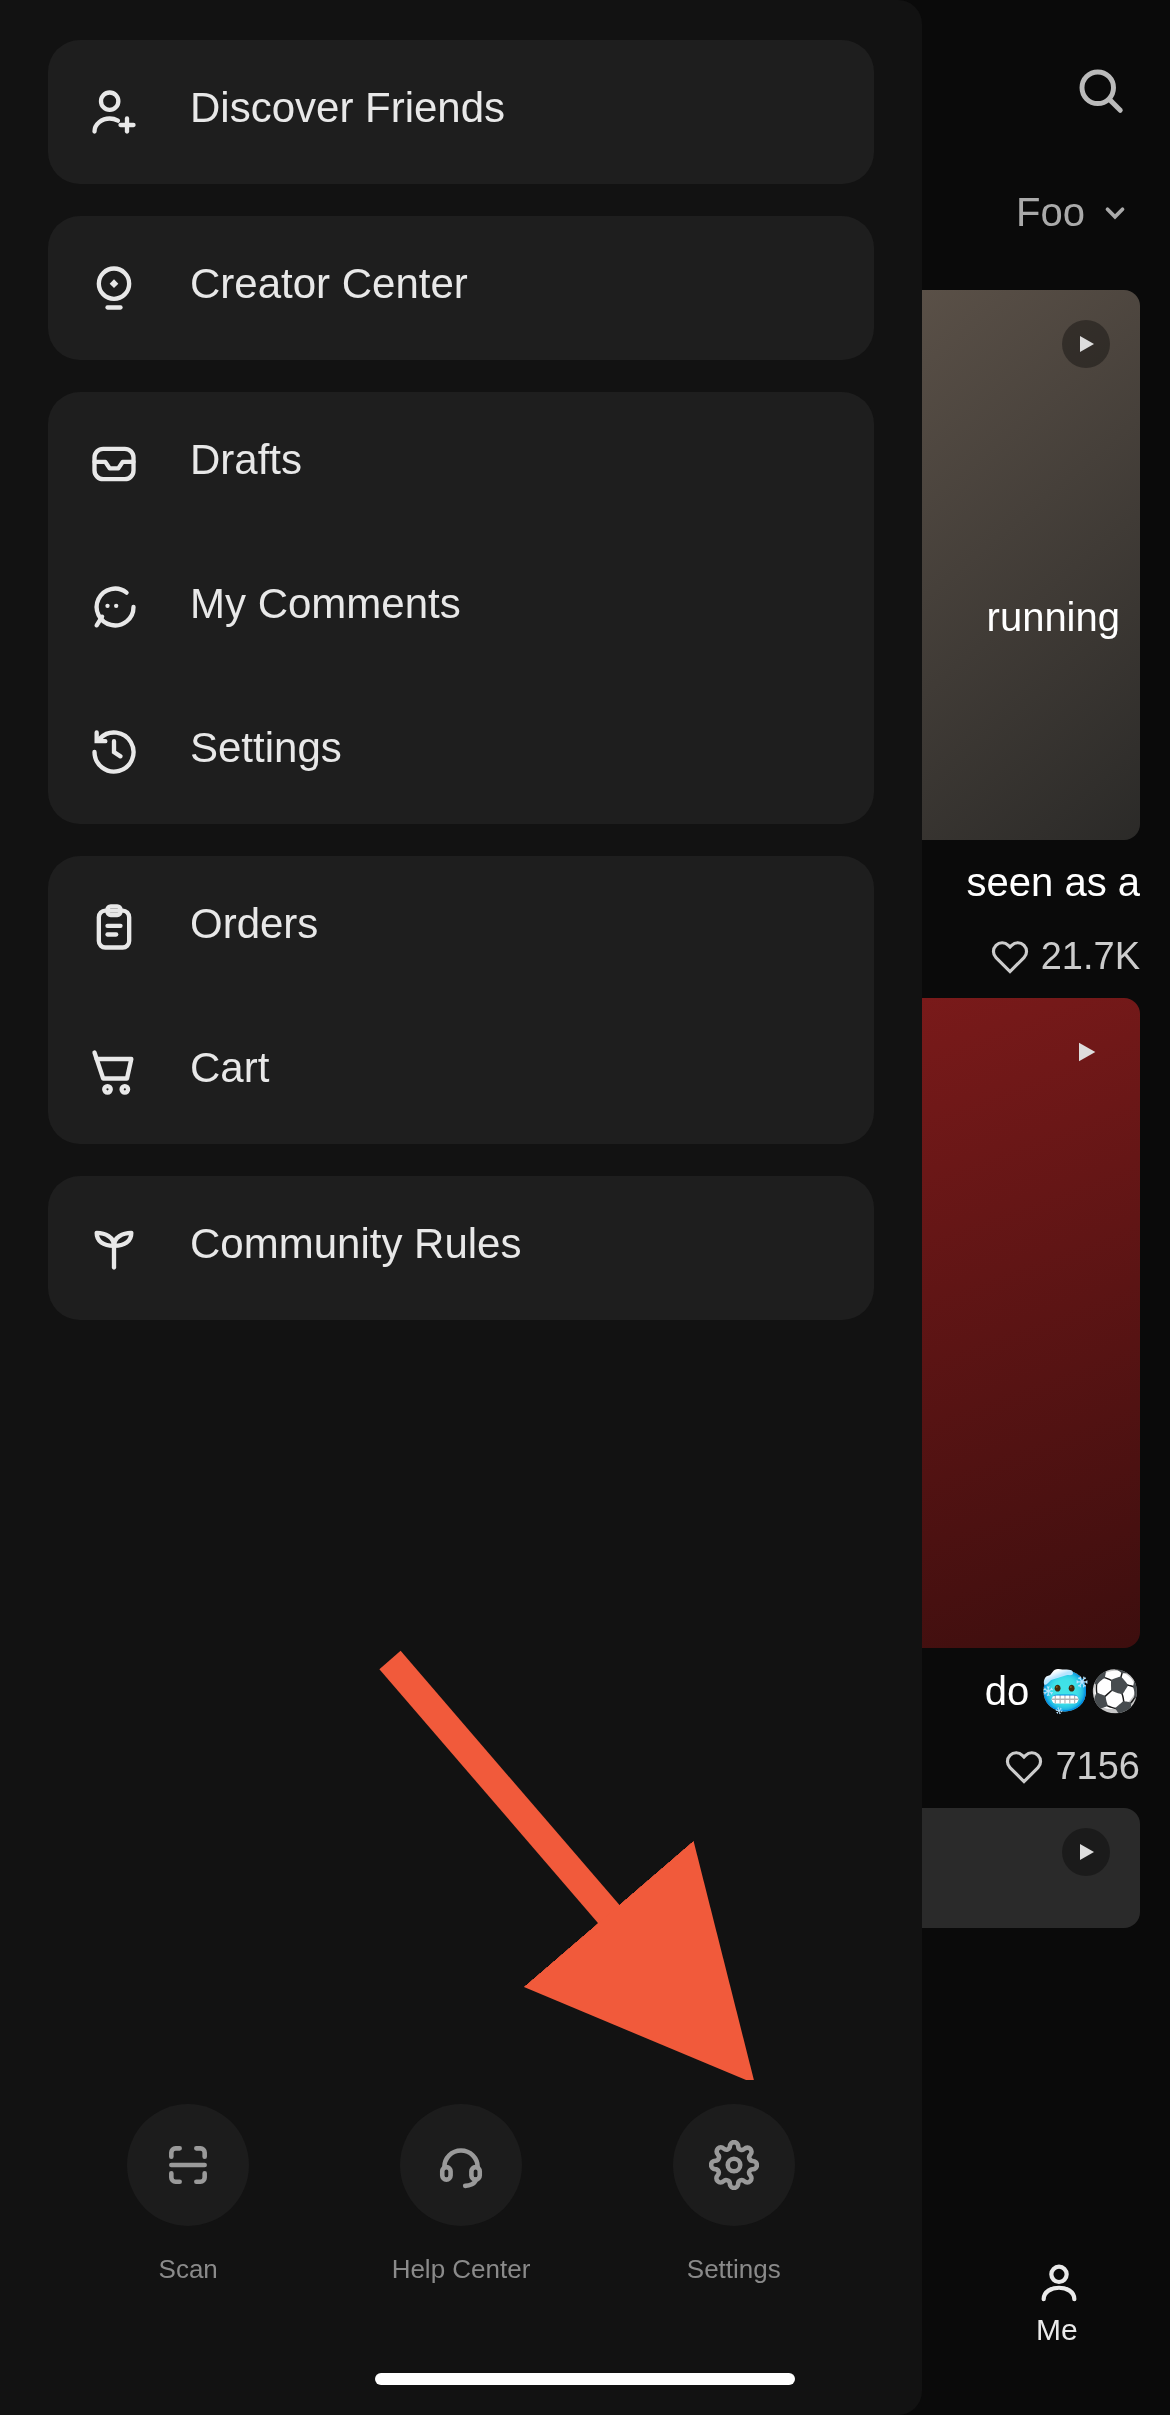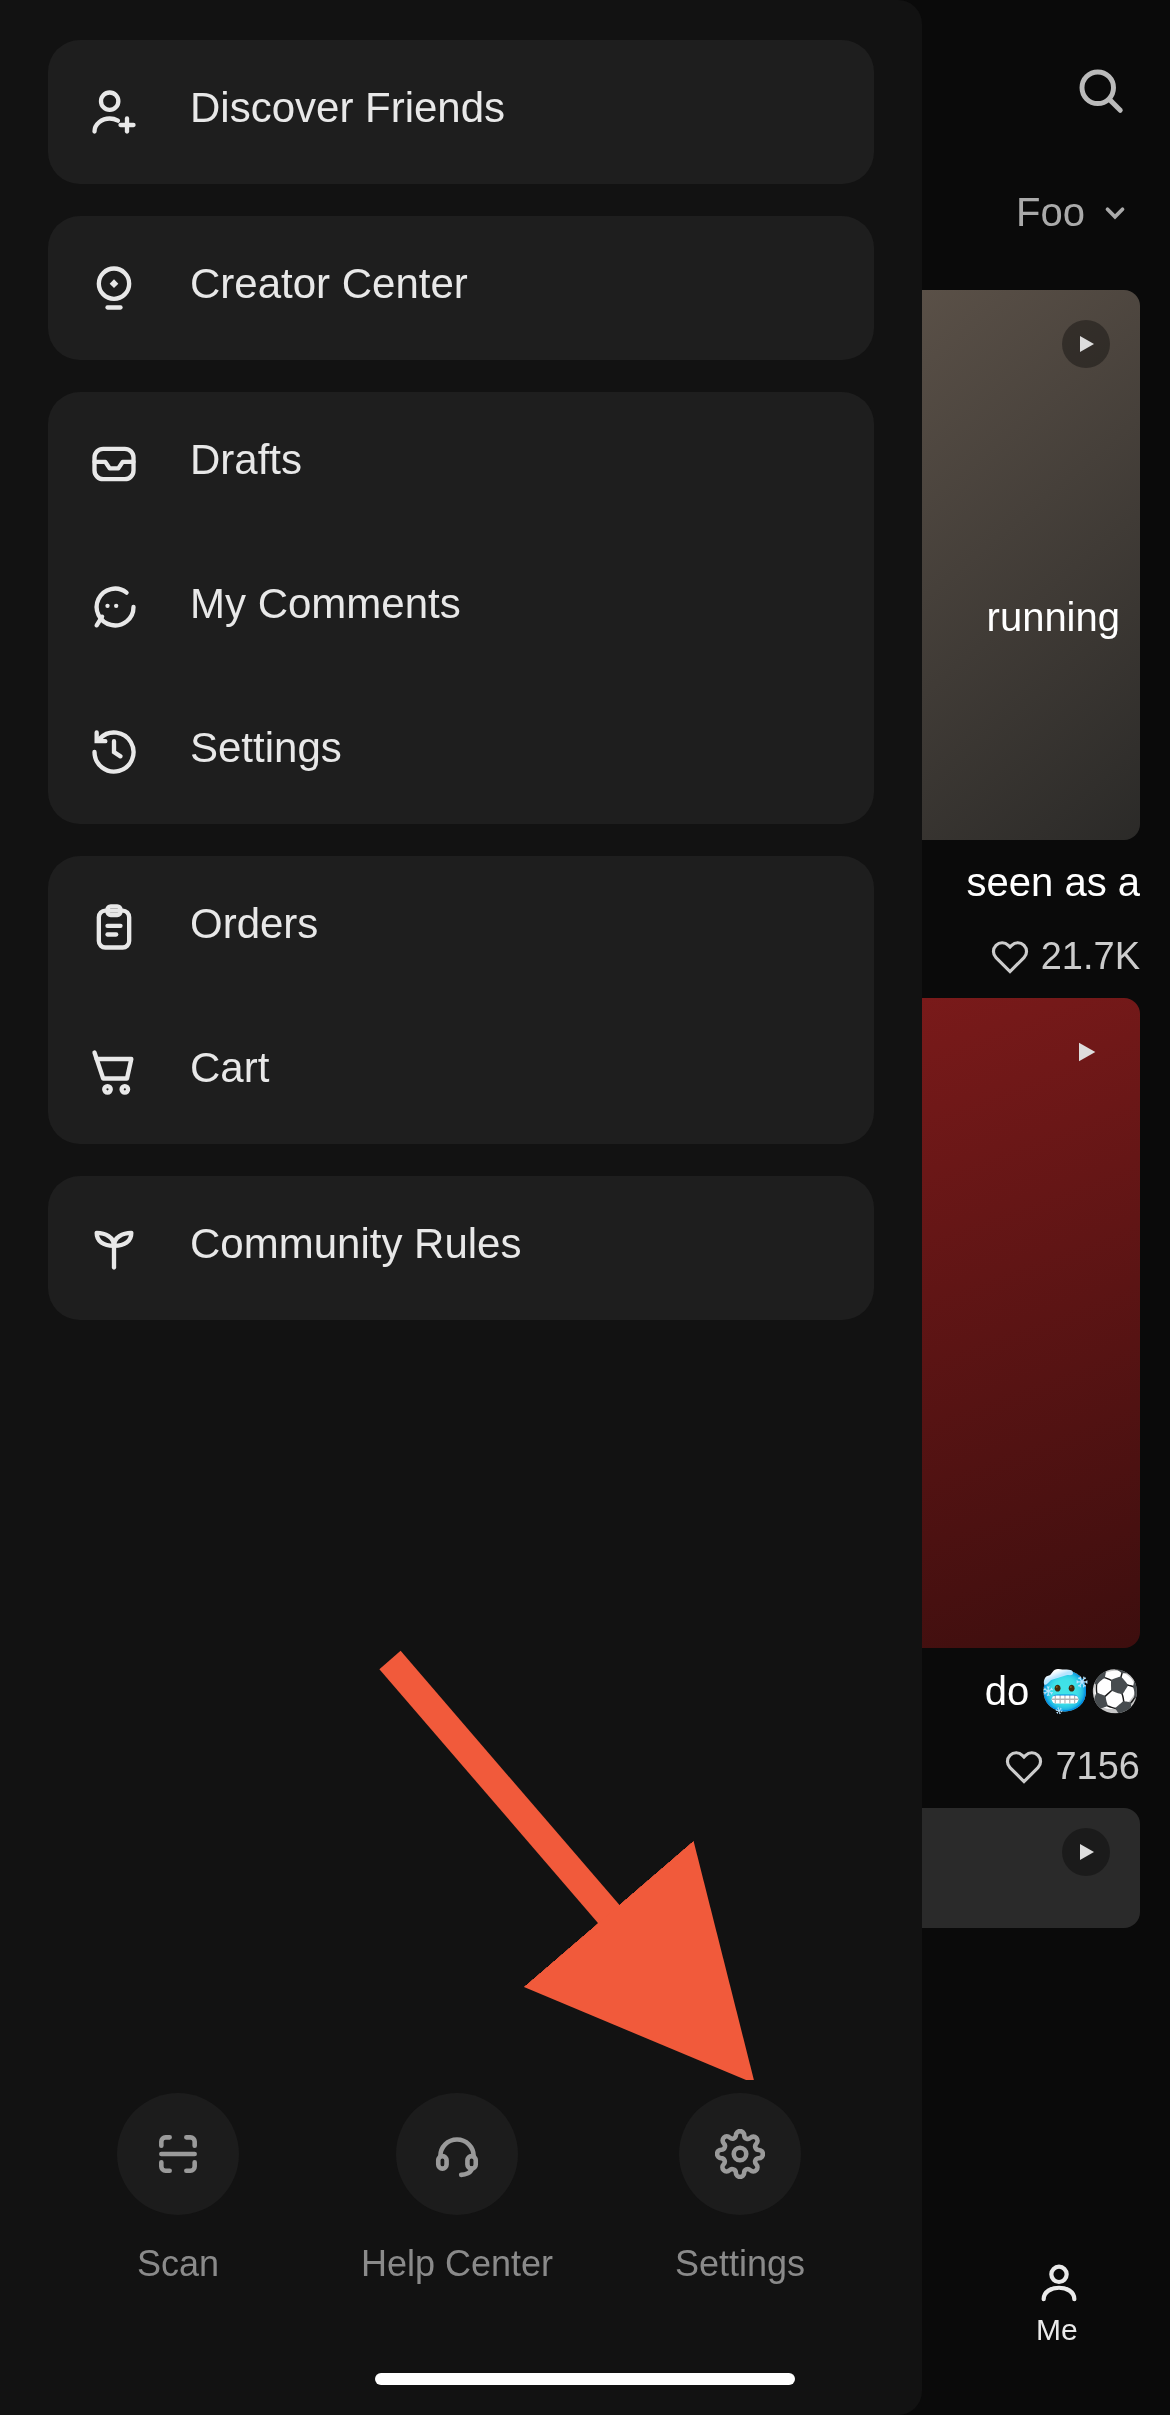--- a/index.html
+++ b/index.html
@@ -69,21 +69,21 @@
       display: flex;
       justify-content: space-around;
       padding: 30px 8px 130px 8px;
     }
     .bottom-item { display:flex; flex-direction:column; align-items:center; gap: 28px; }
     .bottom-circle {
       width: 122px; height: 122px; border-radius:50%;
       background:#1c1c1c;
       display:flex; align-items:center; justify-content:center;
     }
-    .bottom-label { color:#8a8a8a; font-size:36px; }
+    .bottom-label { color:#8a8a8a; font-size:26px; }
     .home-indicator {
       position:absolute; bottom: 30px; left:50%; transform:translateX(-50%);
       width: 420px; height: 12px; border-radius: 10px; background: #fff; z-index: 50;
     }
     .tab-me {
       position:absolute; bottom: 68px; right: 88px;
       display:flex; flex-direction:column; align-items:flex-start; gap:8px;
       z-index:5;
     }
     .tab-me-label { color:#eaeaea; font-size: 30px; }

